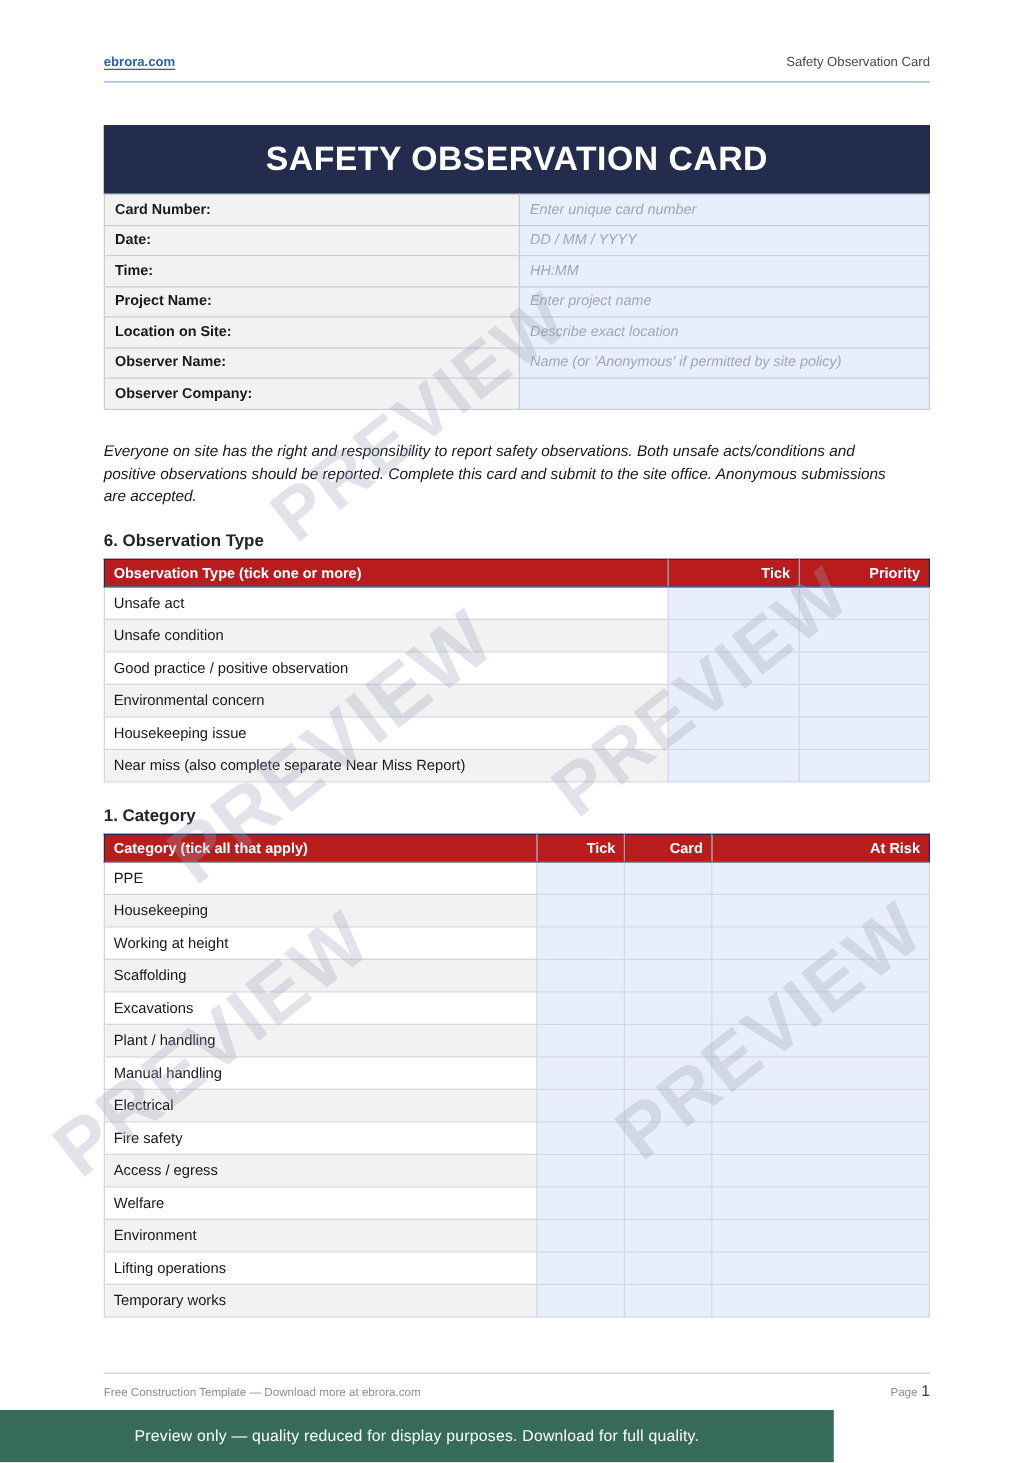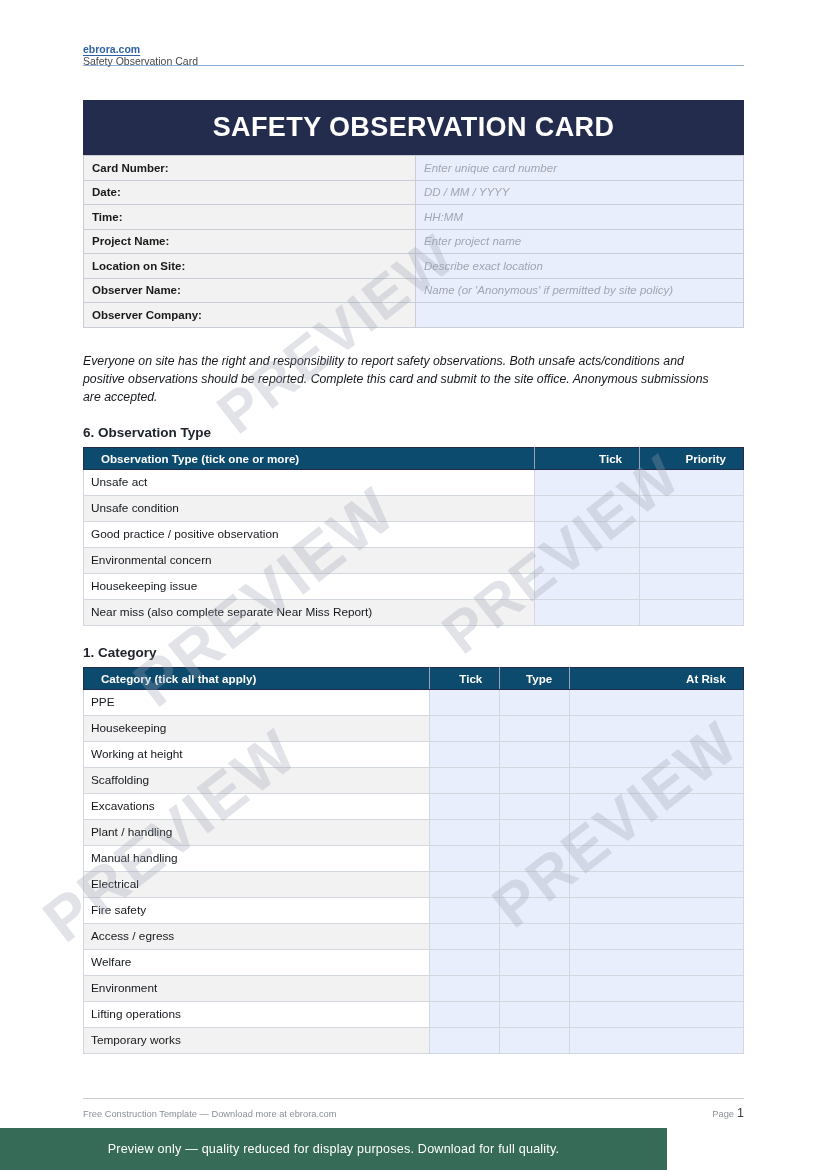--- a/index.html
+++ b/index.html
@@ -41,23 +41,22 @@
   
   .doc-header {
     position: absolute;
     left: 83px;
     top: 44px;
     width: 661px;
     height: 22px;
     border-bottom: 1.5px solid #8fb0d6;
     display: flex;
     align-items: flex-start;
-    justify-content: center;
+    justify-content: space-between;
     z-index: 2;
-    flex-direction: column;
   }
   .hdr-link {
     font-size: 10.5px;
     font-weight: 700;
     color: #2f62a4;
     text-decoration: underline;
     text-underline-offset: 2px;
   }
   .hdr-title {
     font-size: 10.5px;
@@ -127,26 +126,26 @@
     margin-top: 19px;
     margin-bottom: 7px;
     font-size: 13.5px;
     font-weight: 700;
     color: #20242c;
   }
 
   
   .dt { border-collapse: collapse; width: 100%; }
   .dt th {
-    background: #0c4a6e;
+    background: #b91c1c;
     color: #ffffff;
     font-size: 11.6px;
     font-weight: 700;
     height: 22px;
-    padding: 0 17px;
+    padding: 0 7px;
     border: 1px solid #232c4c;
     border-right-color: #9aa2b8;
   }
   .dt th:last-child { border-right-color: #232c4c; }
   .dt th.th-left { text-align: left; }
   .dt th.th-ctr { text-align: right; }
 
   .dt td {
     border: 1px solid #d3d7de;
     height: 26px;
@@ -323,21 +322,21 @@
       <colgroup>
           <col class="c-lab">
           <col class="c-tick">
           <col class="c-safe">
           <col class="c-risk">
         </colgroup>
       <thead>
         <tr>
           <th class="th-left">Category (tick all that apply)</th>
           <th class="th-ctr">Tick</th>
-          <th class="th-ctr">Type</th>
+          <th class="th-ctr">Card</th>
           <th class="th-ctr">At Risk</th>
         </tr>
       </thead>
       <tbody>
         <tr class="r-odd">
           <td class="lab">PPE</td>
           <td class="blank"></td>
           <td class="blank"></td>
           <td class="blank"></td>
         </tr>

